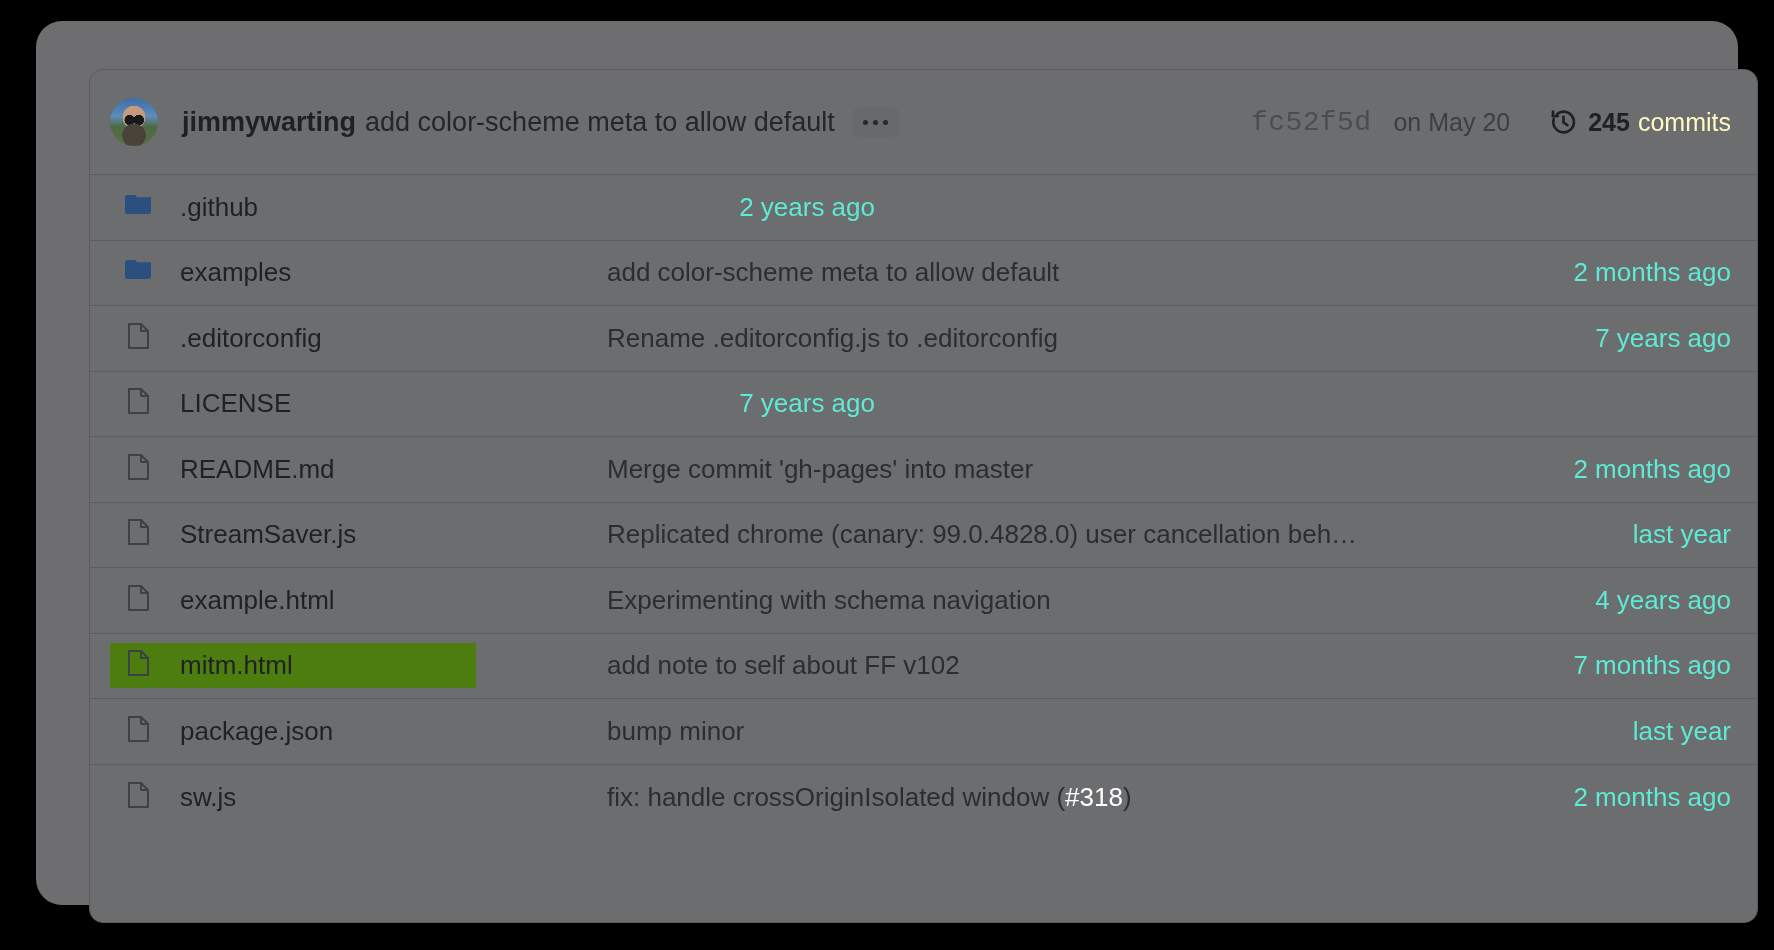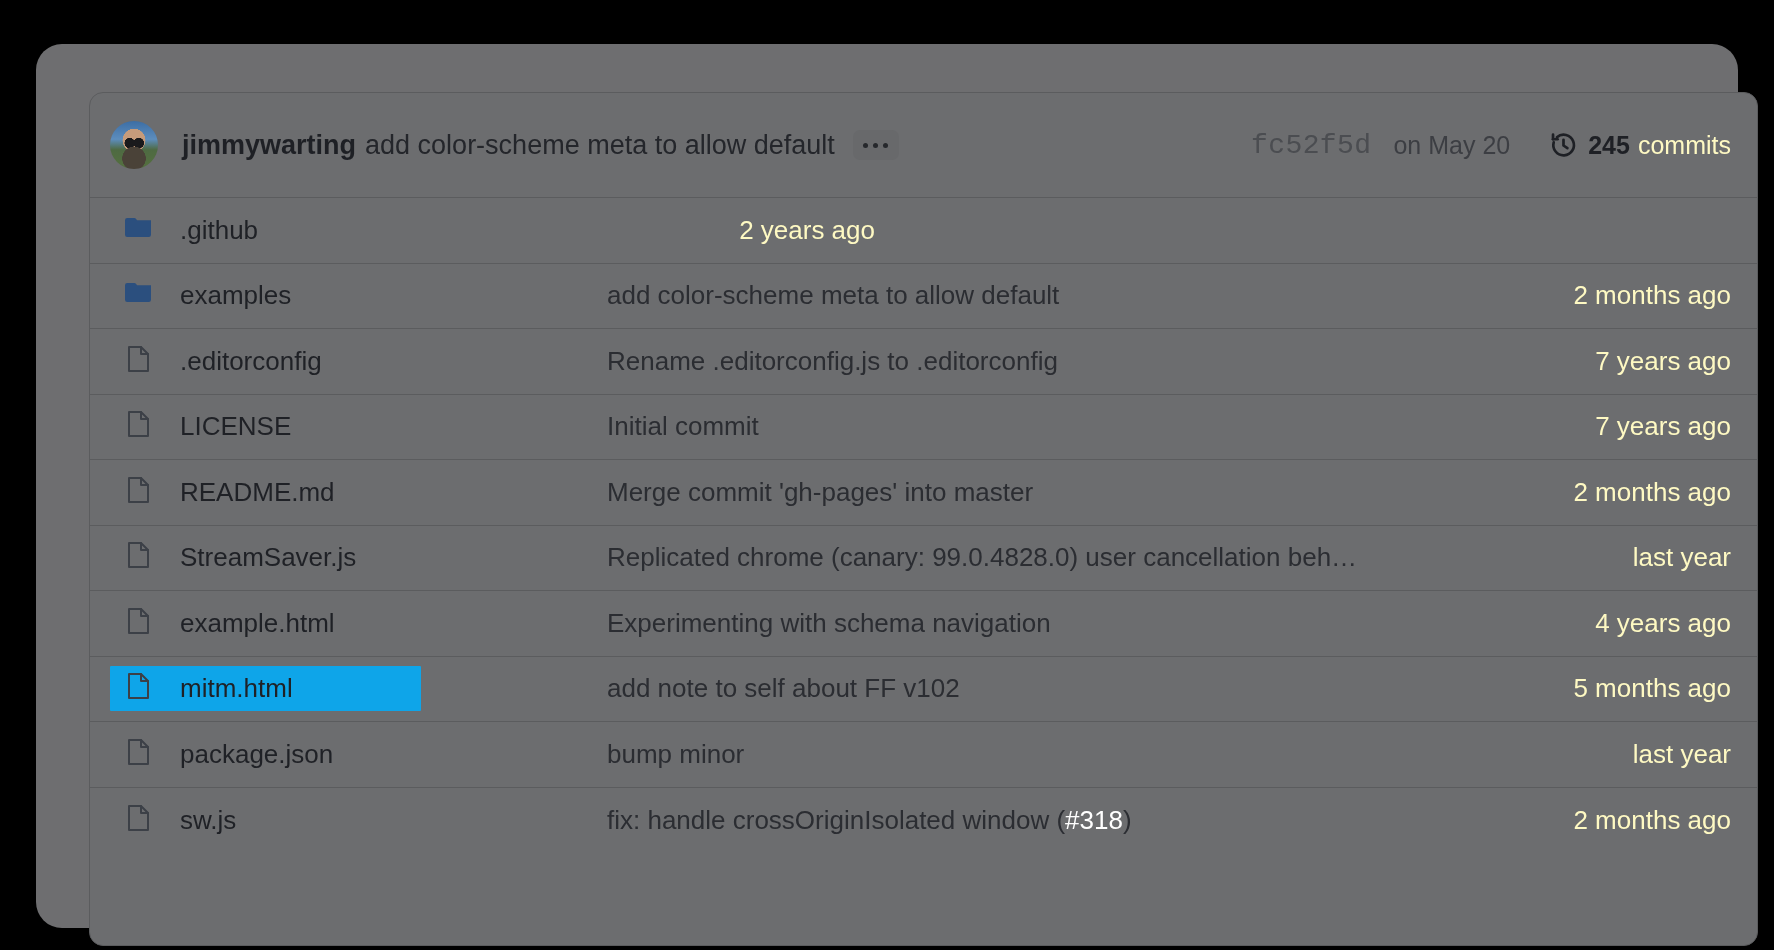--- a/index.html
+++ b/index.html
@@ -9,21 +9,21 @@
     height: 950px;
     background: #000000;
     overflow: hidden;
     font-family: "Liberation Sans", sans-serif;
   }
 
   
   .screen-plate {
     position: absolute;
     left: 36px;
-    top: 44px;
+    top: 21px;
     width: 1702px;
     height: 884px;
     background: #6e6e70;
     border-radius: 26px;
   }
 
   
   .repo-card {
     position: absolute;
     left: 53px;
@@ -153,22 +153,22 @@
   }
 
   .name-hit {
     display: flex;
     align-items: flex-start;
     padding: 7px 10px 7px 15px;
     border-radius: 1px;
     min-width: 0;
   }
   .name-hit.focused {
-    background: #0ea5e9;
-    width: 311px;
+    background: #4d7c0f;
+    width: 366px;
   }
 
   .icon-slot {
     flex: 0 0 26px;
     width: 26px;
     height: 26px;
     display: flex;
     align-items: center;
     justify-content: center;
   }
@@ -192,21 +192,21 @@
     overflow: hidden;
     text-overflow: ellipsis;
     padding-right: 26px;
   }
   .cell-msg .issue-link { color: #ffffff; }
 
   .cell-time {
     flex: 0 0 268px;
     text-align: right;
     font-size: 26px;
-    color: #fef9c3;
+    color: #5eead4;
     white-space: nowrap;
   }
 </style>
 </head>
 <body>
 
 <div class="screen-plate">
 
   <div class="repo-card">
 
@@ -293,21 +293,20 @@
             <div class="name-hit">
               <span class="icon-slot">
                 <svg width="23" height="28" viewBox="0 0 23 28" fill="none" stroke="#3c4047" stroke-width="2" stroke-linejoin="round" stroke-linecap="round">
                   <path d="M2 2h12l7 7v17H2z"></path>
                   <path d="M14 2v7h7"></path>
                 </svg>
               </span>
               <span class="file-name">LICENSE</span>
             </div>
           </div>
-          <div class="cell-msg"><span>Initial commit</span></div>
           <div class="cell-time">7 years ago</div>
         </div>
         <div class="file-row">
           <div class="cell-name">
             <div class="name-hit">
               <span class="icon-slot">
                 <svg width="23" height="28" viewBox="0 0 23 28" fill="none" stroke="#3c4047" stroke-width="2" stroke-linejoin="round" stroke-linecap="round">
                   <path d="M2 2h12l7 7v17H2z"></path>
                   <path d="M14 2v7h7"></path>
                 </svg>
@@ -354,21 +353,21 @@
               <span class="icon-slot">
                 <svg width="23" height="28" viewBox="0 0 23 28" fill="none" stroke="#3c4047" stroke-width="2" stroke-linejoin="round" stroke-linecap="round">
                   <path d="M2 2h12l7 7v17H2z"></path>
                   <path d="M14 2v7h7"></path>
                 </svg>
               </span>
               <span class="file-name">mitm.html</span>
             </div>
           </div>
           <div class="cell-msg"><span>add note to self about FF v102</span></div>
-          <div class="cell-time">5 months ago</div>
+          <div class="cell-time">7 months ago</div>
         </div>
         <div class="file-row">
           <div class="cell-name">
             <div class="name-hit">
               <span class="icon-slot">
                 <svg width="23" height="28" viewBox="0 0 23 28" fill="none" stroke="#3c4047" stroke-width="2" stroke-linejoin="round" stroke-linecap="round">
                   <path d="M2 2h12l7 7v17H2z"></path>
                   <path d="M14 2v7h7"></path>
                 </svg>
               </span>

